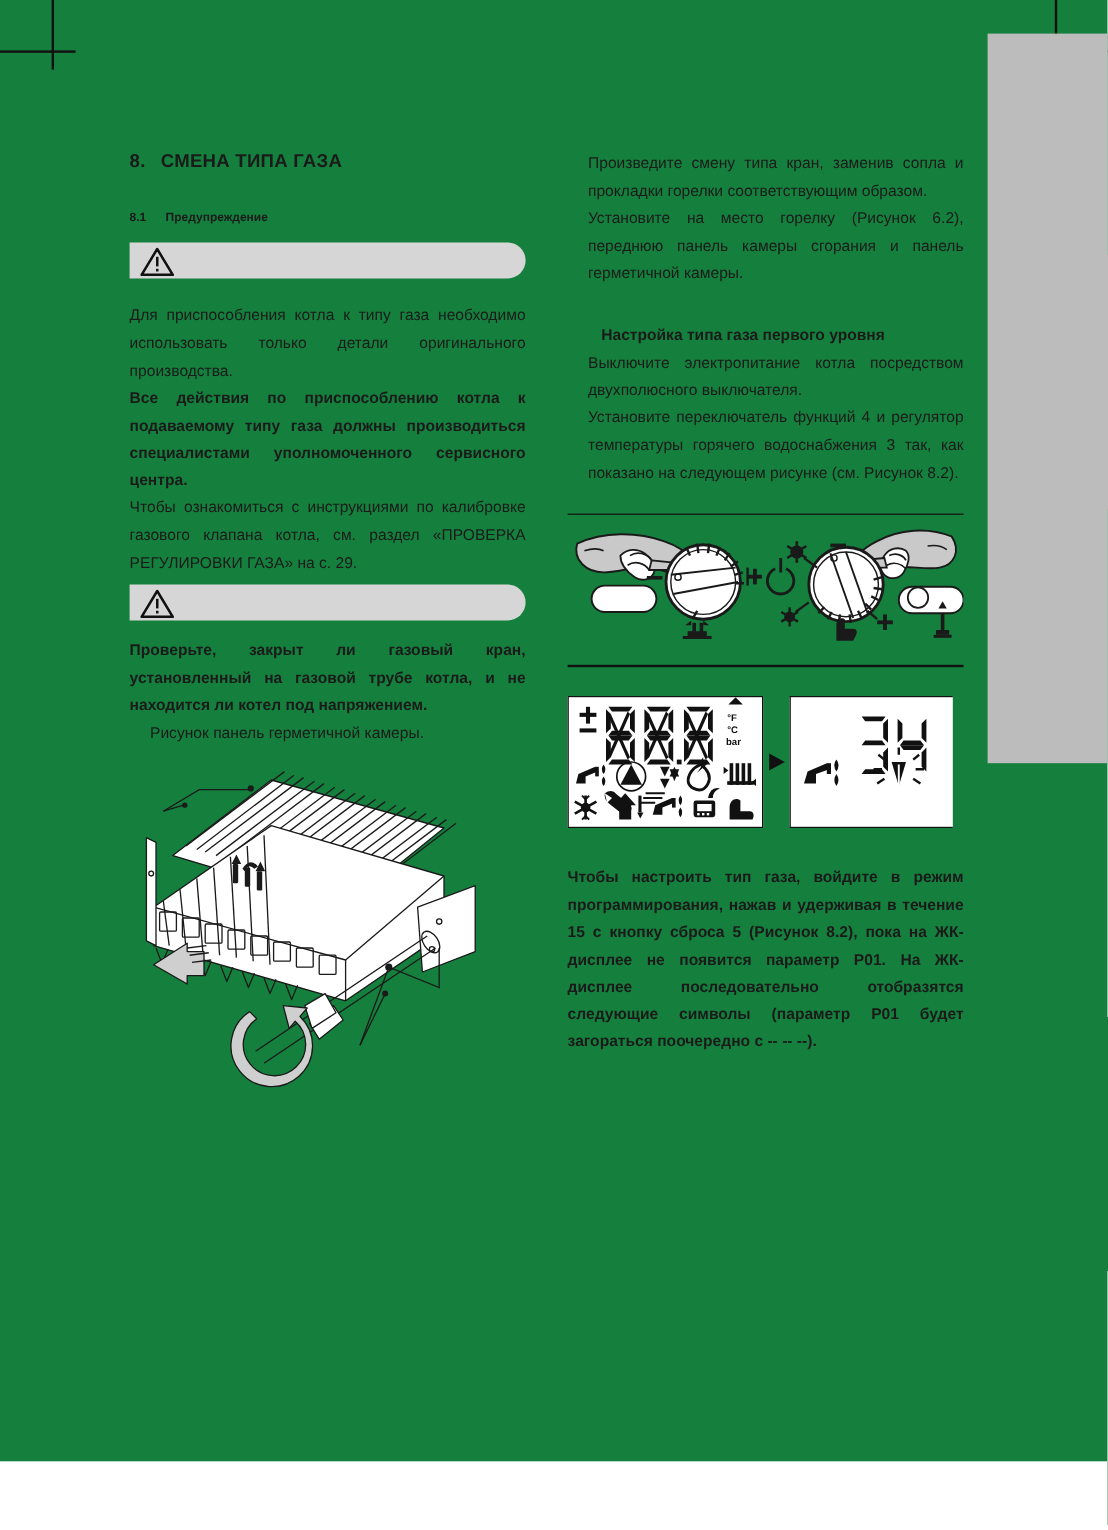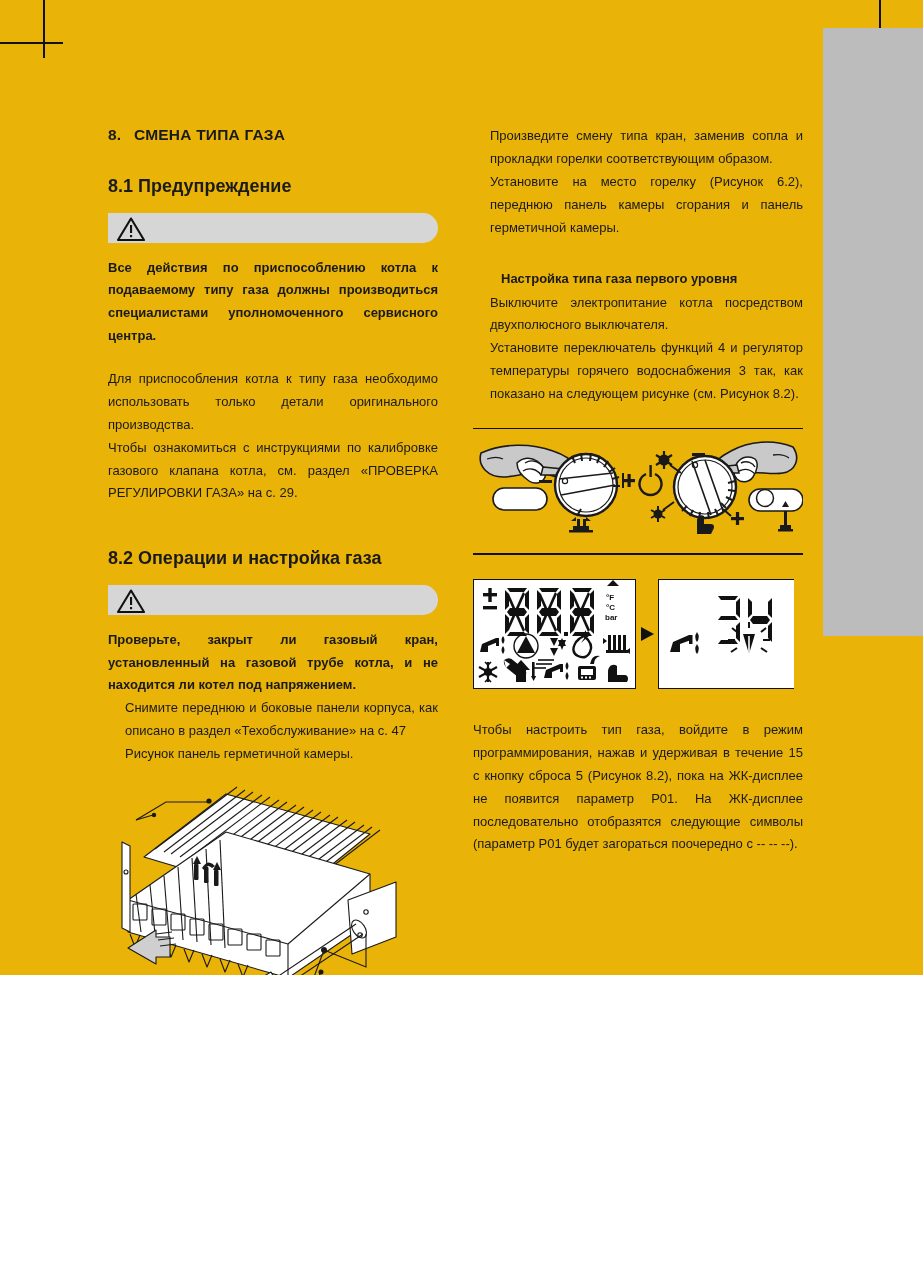--- a/index.html
+++ b/index.html
@@ -8,22 +8,22 @@
     padding: 0;
     background: #ffffff;
   }
   body {
     font-family: "Liberation Sans", sans-serif;
     color: #1a1a1a;
   }
   #page {
     position: relative;
     width: 923px;
-    height: 975px;
-    background: #eab308;
+    height: 1218px;
+    background: #15803d;
     overflow: hidden;
   }
 
   
   .crop {
     position: absolute;
     background: #111111;
   }
   .crop.v { width: 1.5px; height: 58px; }
   .crop.h { height: 1.5px; width: 63px; }
@@ -51,21 +51,21 @@
   h1.chapter {
     font-size: 15.5px;
     font-weight: bold;
     letter-spacing: 0.2px;
     margin: 0 0 30px 0;
     line-height: 1.3;
   }
   h1.chapter .num { display: inline-block; width: 26px; }
 
   h2.section {
-    font-size: 18px;
+    font-size: 10px;
     font-weight: bold;
     margin: 0 0 14px 0;
     line-height: 1.3;
   }
   h2.section .num { display: inline-block; width: 30px; }
 
   h3.subhead {
     font-size: 13px;
     font-weight: bold;
     margin: 0 0 2px 0;
@@ -146,40 +146,36 @@
     </h2>
 
     <div class="warn-banner">
       <svg width="30" height="26" viewBox="0 0 30 26">
         <path d="M15 2.5 L28 24 L2 24 Z" fill="none" stroke="#111" stroke-width="2.1" stroke-linejoin="round"></path>
         <rect x="14" y="9" width="2.1" height="8" fill="#111"></rect>
         <rect x="14" y="19" width="2.1" height="2.2" fill="#111"></rect>
       </svg>
     </div>
 
+    <p class="body gap-top">Для приспособления котла к типу газа необходимо использовать только детали оригинального производства.</p>
+
     <p class="body bold">Все действия по приспособлению котла к подаваемому типу газа должны производиться специалистами уполномоченного сервисного центра.</p>
-
-    <p class="body gap-top">Для приспособления котла к типу газа необходимо использовать только детали оригинального производства.</p>
     <p class="body">Чтобы ознакомиться с инструкциями по калибровке газового клапана котла, см. раздел «ПРОВЕРКА РЕГУЛИРОВКИ ГАЗА» на с. 29.</p>
 
-    <h2 class="section" style="margin-top:42px;">
-      <span class="num">8.2</span><span>Операции и настройка газа</span>
-    </h2>
 
     <div class="warn-banner">
       <svg width="30" height="26" viewBox="0 0 30 26">
         <path d="M15 2.5 L28 24 L2 24 Z" fill="none" stroke="#111" stroke-width="2.1" stroke-linejoin="round"></path>
         <rect x="14" y="9" width="2.1" height="8" fill="#111"></rect>
         <rect x="14" y="19" width="2.1" height="2.2" fill="#111"></rect>
       </svg>
     </div>
 
     <p class="body bold">Проверьте, закрыт ли газовый кран, установленный на газовой трубе котла, и не находится ли котел под напряжением.</p>
 
-    <p class="body indent">Снимите переднюю и боковые панели корпуса, как описано в раздел «Техобслуживание» на с. 47</p>
     <p class="body indent">Рисунок панель герметичной камеры.</p>
 
     <div class="figure burner-fig">
       <svg width="330" height="300" viewBox="0 0 330 300">
         <g fill="none" stroke="#1a1a1a" stroke-width="1.1" stroke-linejoin="round">
 
           <g>
             <path d="M36,75 L118,12 L262,52 L180,118 Z" fill="#fff"></path>
 
             <path d="M47,67 L129,5"></path>
@@ -611,15 +607,15 @@
               <path d="M102,52 L107,48"></path>
                 <path d="M104,60 L111,60"></path>
                 <path d="M102,68 L108,72"></path>
               <path d="M90,48 L90,42"></path>
             </g>
           </g>
         </svg>
       </div>
     </div>
 
-    <p class="body" style="margin-top:30px;">Чтобы настроить тип газа, войдите в режим программирования, нажав и удерживая в течение 15 с кнопку сброса 5 (Рисунок 8.2), пока на ЖК-дисплее не появится параметр P01. На ЖК-дисплее последовательно отобразятся следующие символы (параметр P01 будет загораться поочередно с -- -- --).</p>
+    <p class="body" style="margin-top:30px;font-weight:bold;">Чтобы настроить тип газа, войдите в режим программирования, нажав и удерживая в течение 15 с кнопку сброса 5 (Рисунок 8.2), пока на ЖК-дисплее не появится параметр P01. На ЖК-дисплее последовательно отобразятся следующие символы (параметр P01 будет загораться поочередно с -- -- --).</p>
   </div>
 </div>
 
 </body></html>

